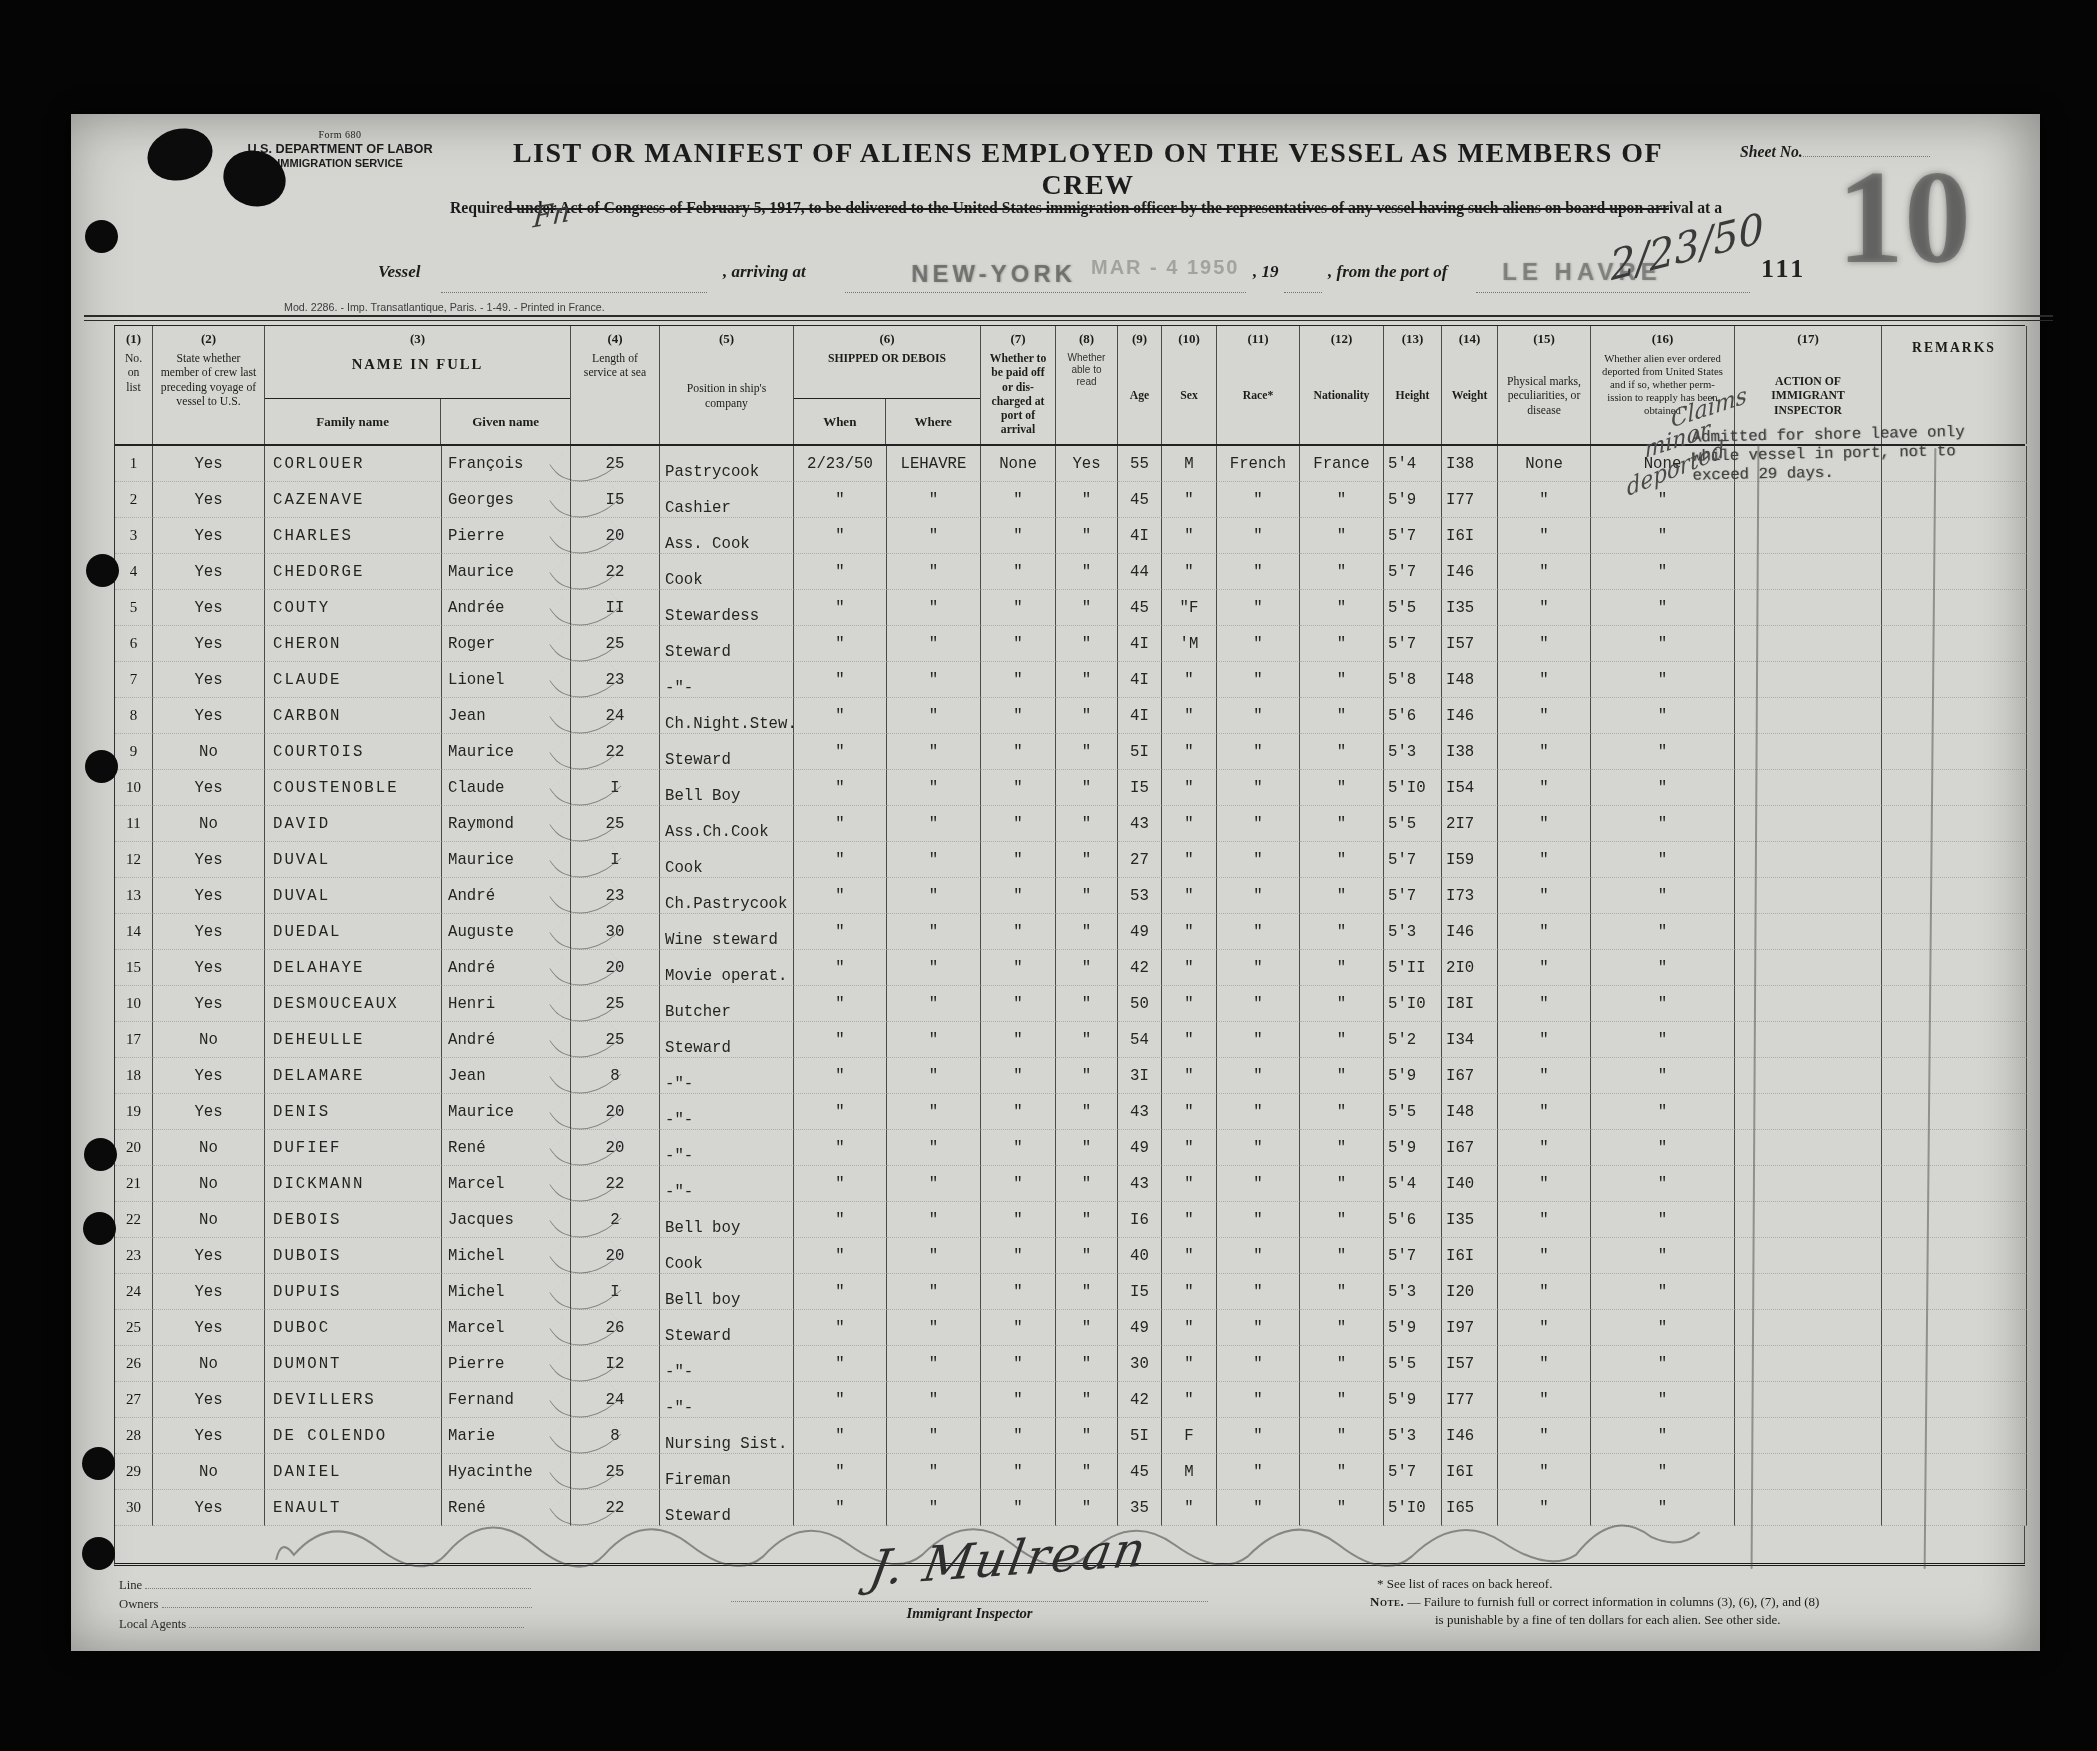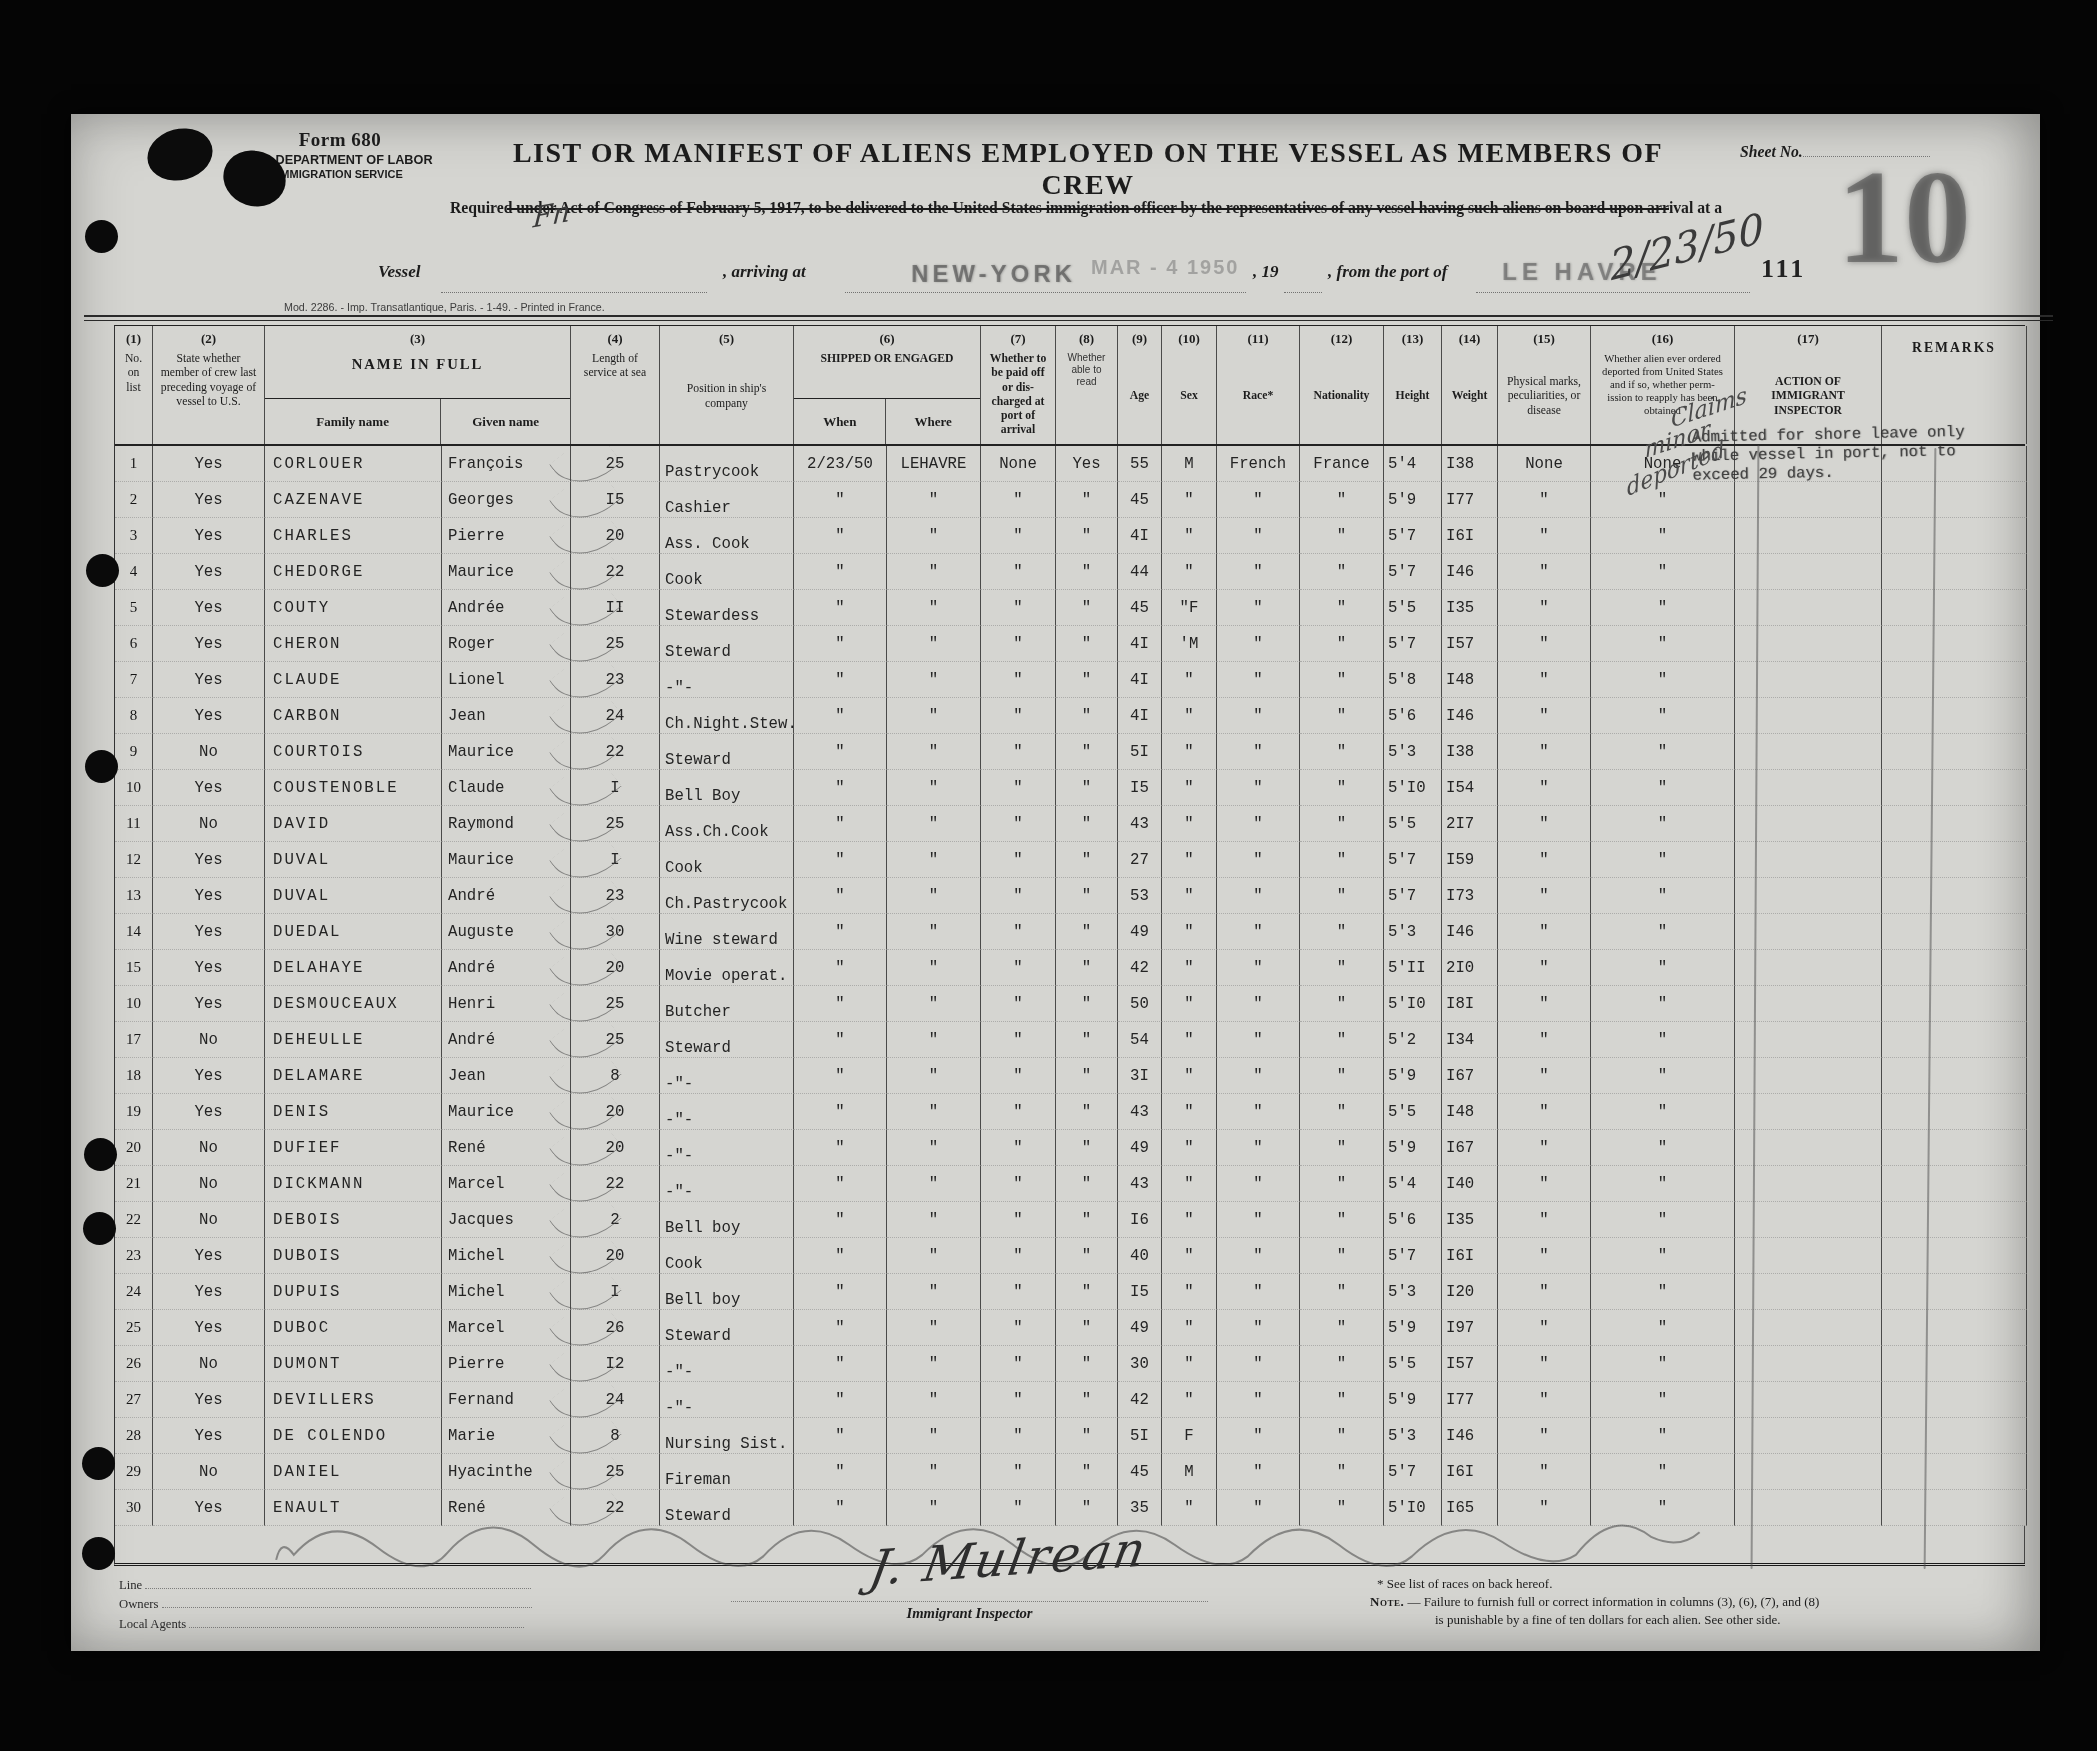--- a/index.html
+++ b/index.html
@@ -4,21 +4,21 @@
 <style>
   html,body{margin:0;padding:0;background:#000;}
   .stage{position:relative;width:2097px;height:1752px;background:#050505;overflow:hidden;
          font-family:"Liberation Serif","DejaVu Serif",serif;}
   .paper{position:absolute;left:71px;top:114px;width:1969px;height:1537px;
          background:#d5d5d1;
          box-shadow:inset 0 0 61px rgba(0,0,0,.25), inset -20px 0 41px rgba(0,0,0,.12), 0 0 20px rgba(0,0,0,.8);
          color:#1c1c1c;}
   
   .form-id{position:absolute;left:147px;top:15px;text-align:center;width:244px;}
-  .form-no{font-weight:bold;font-size:19px;letter-spacing:0.5px;}
+  .form-no{font-weight:normal;font-size:10px;letter-spacing:0.5px;}
   .dept1{font-size:12.7px;font-weight:bold;font-family:"Liberation Sans","DejaVu Sans",sans-serif;margin-top:2px;}
   .dept2{font-size:11px;font-weight:bold;font-family:"Liberation Sans","DejaVu Sans",sans-serif;margin-top:1px;}
   .ink-blob{position:absolute;background:#0c0c0c;border-radius:50%;}
   .b1{left:76px;top:15px;width:66px;height:51px;transform:rotate(-15deg);}
   .b2{left:152px;top:37px;width:63px;height:55px;transform:rotate(18deg);}
   .title{position:absolute;left:436px;top:23px;width:1162px;text-align:center;
          font-size:28px;font-weight:bold;letter-spacing:1.5px;
          border-bottom:2px solid #1a1a1a;padding-bottom:7px;}
   .sheet-no{position:absolute;left:1669px;top:29px;font-style:italic;font-size:15.7px;font-weight:bold;}
   .sheet-no .dotline{display:inline-block;width:127px;border-bottom:1px dotted #777;height:10px;}
@@ -182,21 +182,21 @@
             <div class="th-num">(4)</div>
             <div class="th-label">Length of service at sea</div>
           </div>
         <div class="th">
             <div class="th-num">(5)</div>
             <div class="th-label mid">Position in ship's company</div>
           </div>
         <div class="th group" style="grid-column:7 / span 2">
           <div class="gtop">
               <div class="th-num">(6)</div>
-              <div class="th-label bold">SHIPPED OR ENGAGED</div>
+              <div class="th-label bold">SHIPPED OR DEBOIS</div>
             </div>
           <div class="gsub gship">
               <div>When</div>
               <div>Where</div>
             </div>
         </div>
         <div class="th">
             <div class="th-num">(7)</div>
             <div class="th-label bold">Whether to be paid off or dis- charged at port of arrival</div>
           </div>

